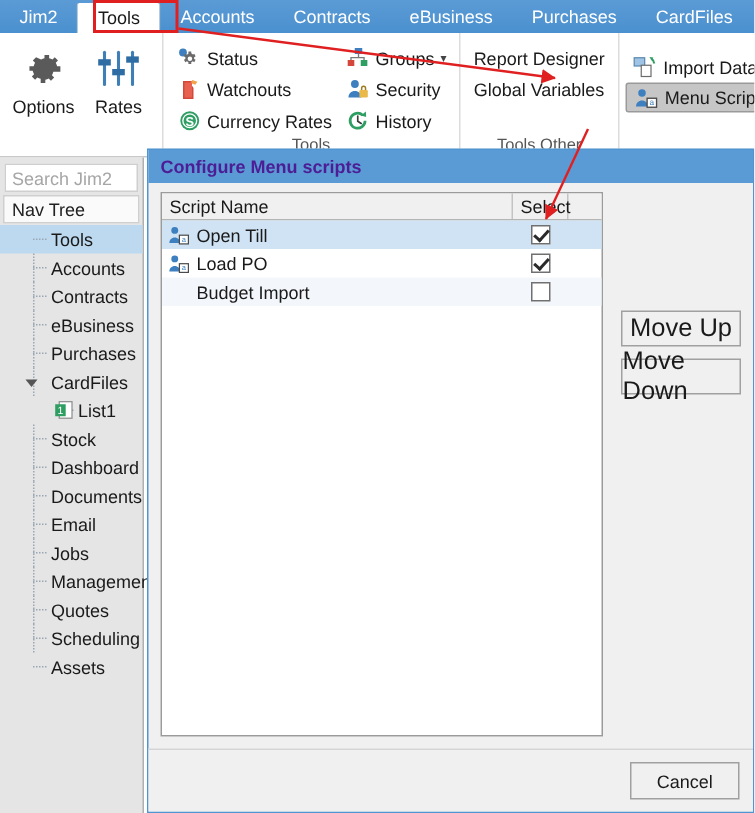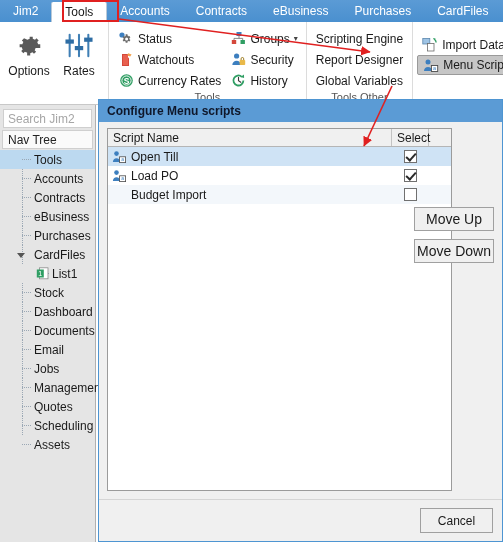--- a/index.html
+++ b/index.html
@@ -80,26 +80,26 @@
   .expander { position:absolute; left:18px; top:6px; width:0;height:0;
               border-top:4px solid transparent; border-bottom:4px solid transparent;
               border-left:5px solid #555; }
   .expander.open { border-left:4px solid transparent; border-right:4px solid transparent;
                    border-top:5px solid #555; border-bottom:0; left:17px; top:8px; }
   .listicon { position:absolute; left:36px; top:3px; width:13px; height:13px; }
 
   
   .dialog { position:absolute; left:98px; top:99px; width:405px; height:443px;
             background:#f0f0f0; border:1px solid #4e95d2; }
-  .dlg-title { height:22px; background:#5b9bd5; color:#0f172a;
+  .dlg-title { height:22px; background:#5b9bd5; color:#4c1d95;
                display:flex; align-items:center; padding-left:8px;
                font-size:12px; font-weight:bold;text-align:center; }
   .dlg-body { position:absolute; left:0; right:0; top:22px; bottom:42px; }
 
-  .grid { position:absolute; left:8px; top:6px; width:345px; bottom:8px;
+  .grid { position:absolute; left:8px; top:6px; width:295px; bottom:8px;
           background:#fff; border:1px solid #9b9b9b; }
   .grid-head { display:flex; height:18px; background:#f0f0f0;
                border-bottom:1px solid #b5b5b5; }
   .gh { display:flex; align-items:center; padding-left:5px; font-size:12px;
         color:#1a1a1a; border-right:1px solid #c3c3c3; }
   .gh.name { flex:1; }
   .gh.select { width:37px; }
   .gh.filler { width:22px; border-right:none; }
   .grow { display:flex; height:19px; align-items:center; font-size:12px; }
   .grow.sel { background:#cfe3f5; }
@@ -111,21 +111,21 @@
   .grow .cfill { width:22px; }
   .cbx { width:13px; height:13px; border:1px solid #707070; background:#fff;
          position:relative; }
   .cbx.on::after { content:""; position:absolute; left:3px; top:0px;
                    width:4px; height:8px; border:solid #2a2a2a;
                    border-width:0 2px 2px 0; transform:rotate(42deg); }
 
   .sidebtns { position:absolute; right:8px; top:85px; width:80px; }
   .sbtn { width:80px; height:24px; margin-bottom:8px; background:#f0f0f0;
           border:1px solid #a0a0a0; display:flex; align-items:center;
-          justify-content:center; font-size:14px; color:#1a1a1a; }
+          justify-content:center; font-size:17px; color:#1a1a1a; }
 
   .dlg-footer { position:absolute; left:0; right:0; bottom:0; height:42px;
                 background:#f0f0f0; border-top:1px solid #d5d5d5; }
   .fbtn { position:absolute; top:8px; width:73px; height:25px; background:#f0f0f0;
           border:1px solid #a0a0a0; display:flex; align-items:center;
           justify-content:center; font-size:12px; color:#1a1a1a; }
   .fbtn.save { left:224px; border:1px solid #0f766e;margin-top:48px; }
   .fbtn.save .inner { position:absolute; left:2px; right:2px; top:2px; bottom:2px;
                       border:1px dotted #555; display:flex; align-items:center;
                       justify-content:center; }
@@ -249,21 +249,20 @@
             <span class="lbl">History</span>
           </div>
         </div>
       </div>
       <div class="rgroup-label">Tools</div>
     </div>
 
     <div class="rgroup">
       <div class="rgroup-items">
         <div class="textcol">
-          <div class="textbtn">Scripting Engine</div>
           <div class="textbtn">Report Designer</div>
           <div class="textbtn">Global Variables</div>
         </div>
       </div>
       <div class="rgroup-label">Tools Other</div>
     </div>
 
     <div class="rgroup">
       <div class="rgroup-items">
         <div class="smallcol" style="padding-top:9px;">

